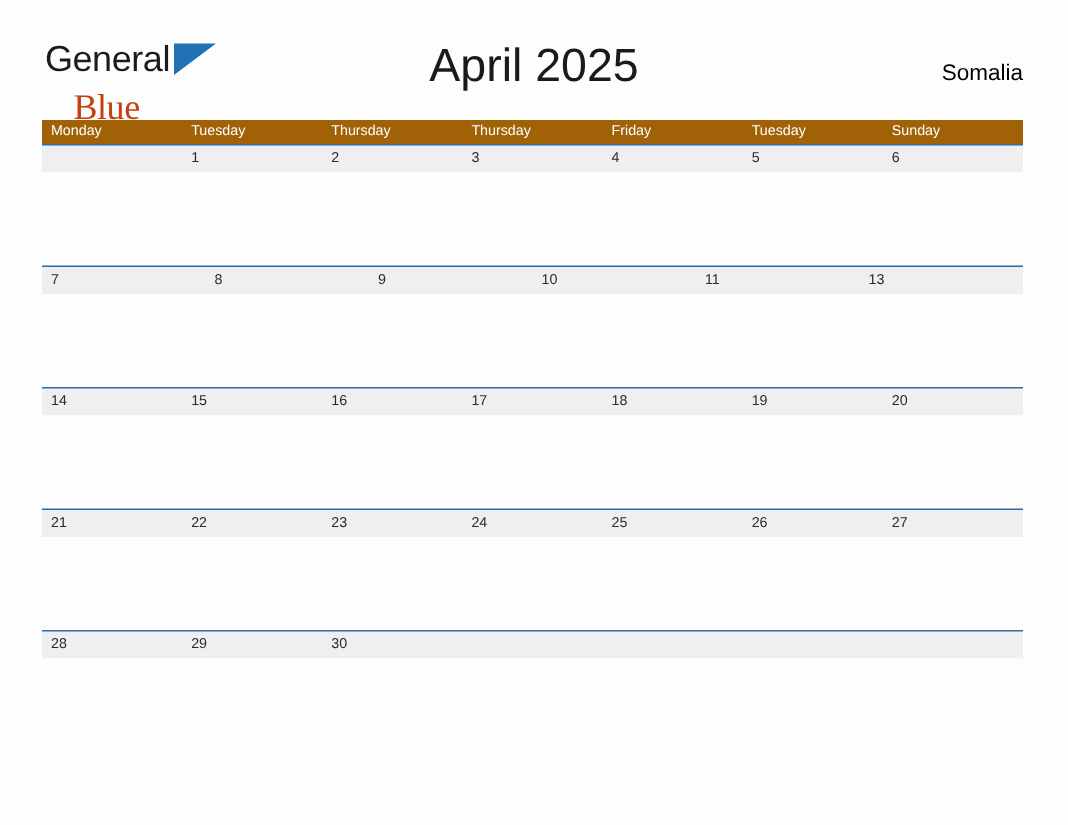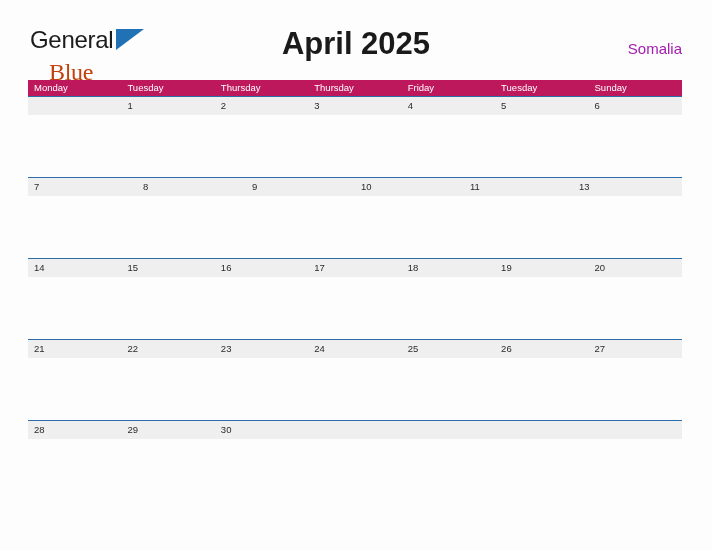--- a/index.html
+++ b/index.html
@@ -62,44 +62,44 @@
     border-bottom: 21px solid transparent;
   }
 
   .cal-title {
     position: absolute;
     left: 0;
     right: 0;
     top: 26px;
     text-align: center;
     font-size: 31px;
-    font-weight: bold;
+    font-weight: normal;
     color: #1a1a1a;
     letter-spacing: 0px;
     margin: 0;
   }
 
   .region {
     position: absolute;
     right: 30px;
     top: 40px;
     font-size: 15px;
-    color: #a21caf;
+    color: #000000;
   }
 
   
   .calendar {
     position: absolute;
     left: 28px;
     top: 80px;
     width: 654px;
   }
   .weekday-row {
     display: flex;
-    background: #be185d;
+    background: #a16207;
     height: 16px;
   }
   .weekday {
     flex: 1 1 0;
     color: #ffffff;
     font-size: 9.5px;
     line-height: 16px;
     padding-left: 6px;
     box-sizing: border-box;
     white-space: nowrap;

